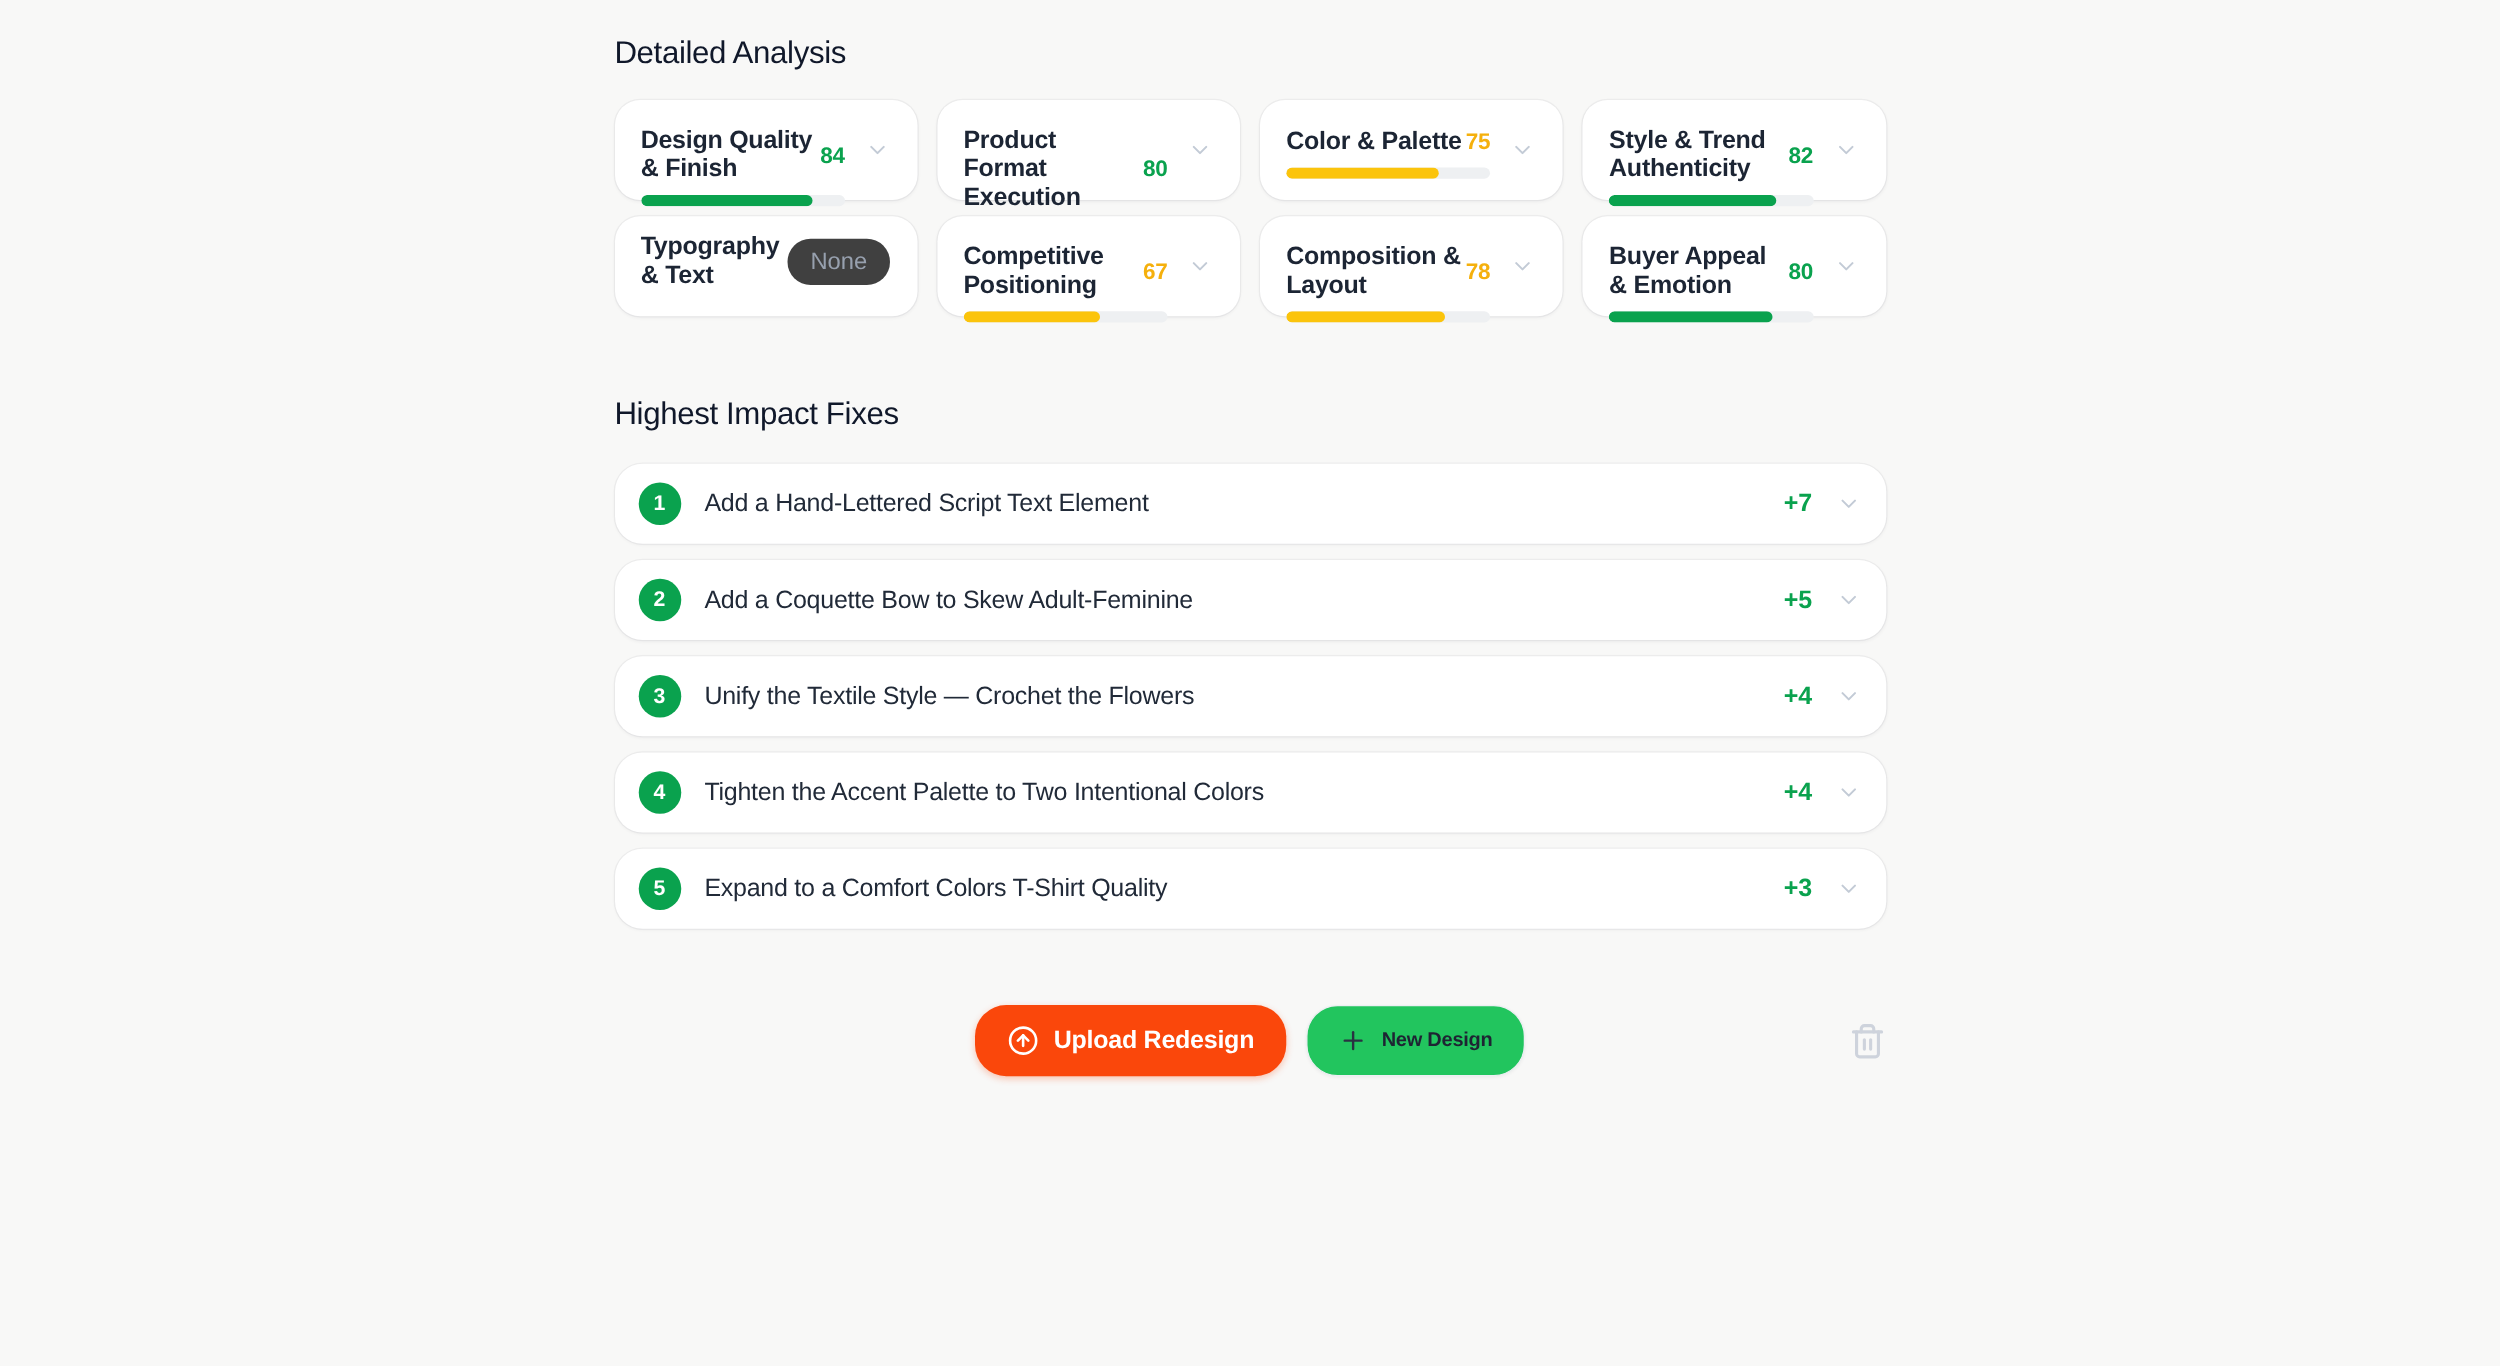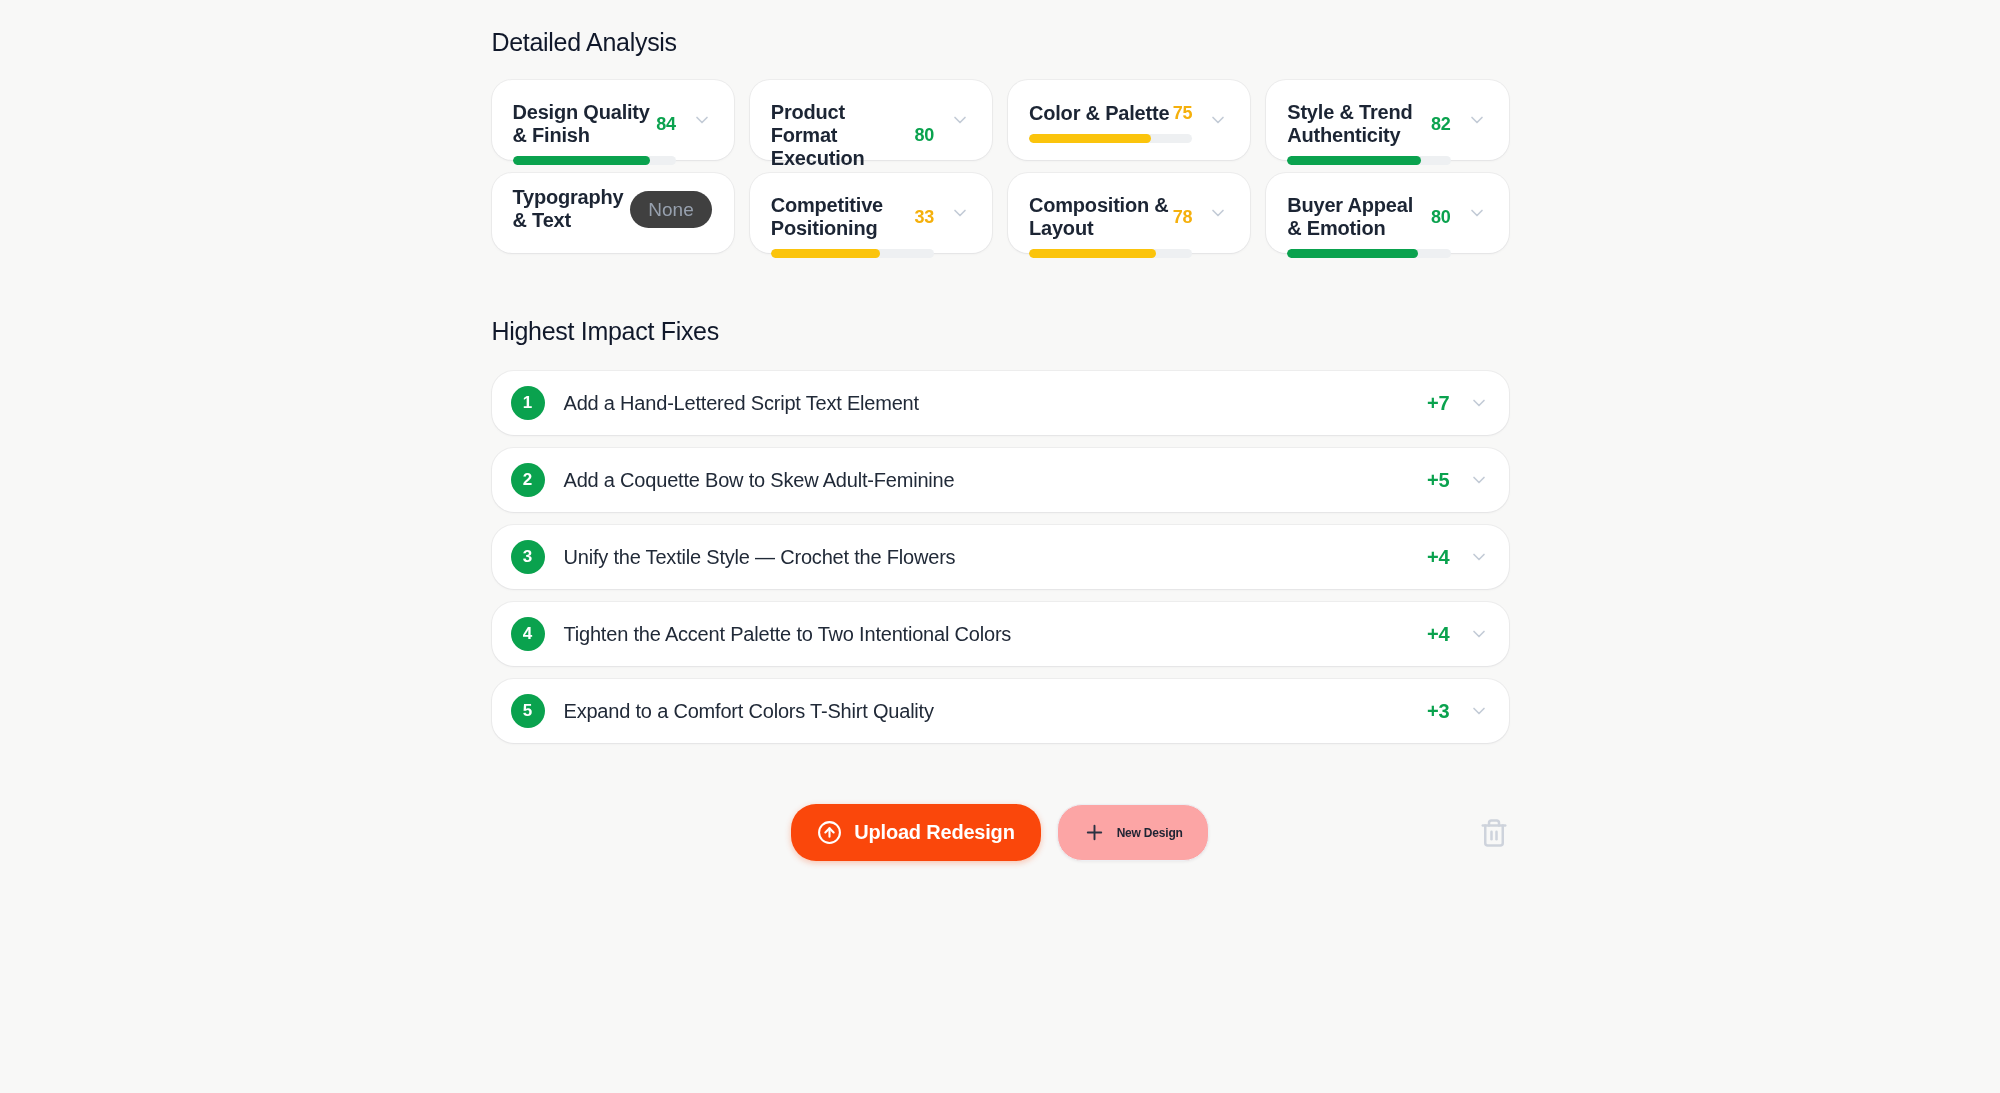--- a/index.html
+++ b/index.html
@@ -65,22 +65,22 @@
 
   
   .actions { margin-top: 61px; display: flex; justify-content: center; align-items: center; gap: 16px; position: relative; }
   .btn { display: flex; align-items: center; height: 57px; border-radius: 25px; font-family: inherit; cursor: pointer; }
   .btn-upload {
     gap: 12px; padding: 16px 26px; background: #fa470b; border: none;
     color: #fff; font-size: 20px; font-weight: 700; letter-spacing: -0.2px;
     box-shadow: 0 2px 6px rgba(250,71,11,.3);
   }
   .btn-new {
-    gap: 11px; padding: 0 25px; background: #fca5a5; border: 1px solid #edeff3;
-    color: #1e2433; font-size: 12px; font-weight: 600; letter-spacing: -0.2px;
+    gap: 11px; padding: 0 25px; background: #22c55e; border: 1px solid #edeff3;
+    color: #1e2433; font-size: 16px; font-weight: 600; letter-spacing: -0.2px;
     box-shadow: 0 1px 3px rgba(18,25,38,.06);
   }
   .btn-trash {
     position: absolute; right: 0; top: 50%; transform: translateY(-50%);
     background: none; border: none; padding: 0; cursor: pointer; display: flex;
   }
   .icon { display: flex; }
 </style>
 </head>
 <body>
@@ -154,21 +154,21 @@
     <div class="score-card card-none tone-none">
       <div class="card-top">
         <span class="card-label">Typography &amp; Text</span>
         <span class="none-badge">None</span>
       </div>
     </div>
 
     <div class="score-card tone-amber">
       <div class="card-top">
         <span class="card-label">Competitive Positioning</span>
-        <span class="card-score">33</span>
+        <span class="card-score">67</span>
       </div>
       <div class="bar">
         <div class="bar-fill" style="width: 67%;"></div>
       </div>
       <span class="chev">
         <svg width="20" height="20" viewBox="0 0 24 24" fill="none" stroke="#c3cbd6" stroke-width="2" stroke-linecap="round" stroke-linejoin="round">
             <path d="M6 9l6 6 6-6"></path>
           </svg>
       </span>
     </div>

